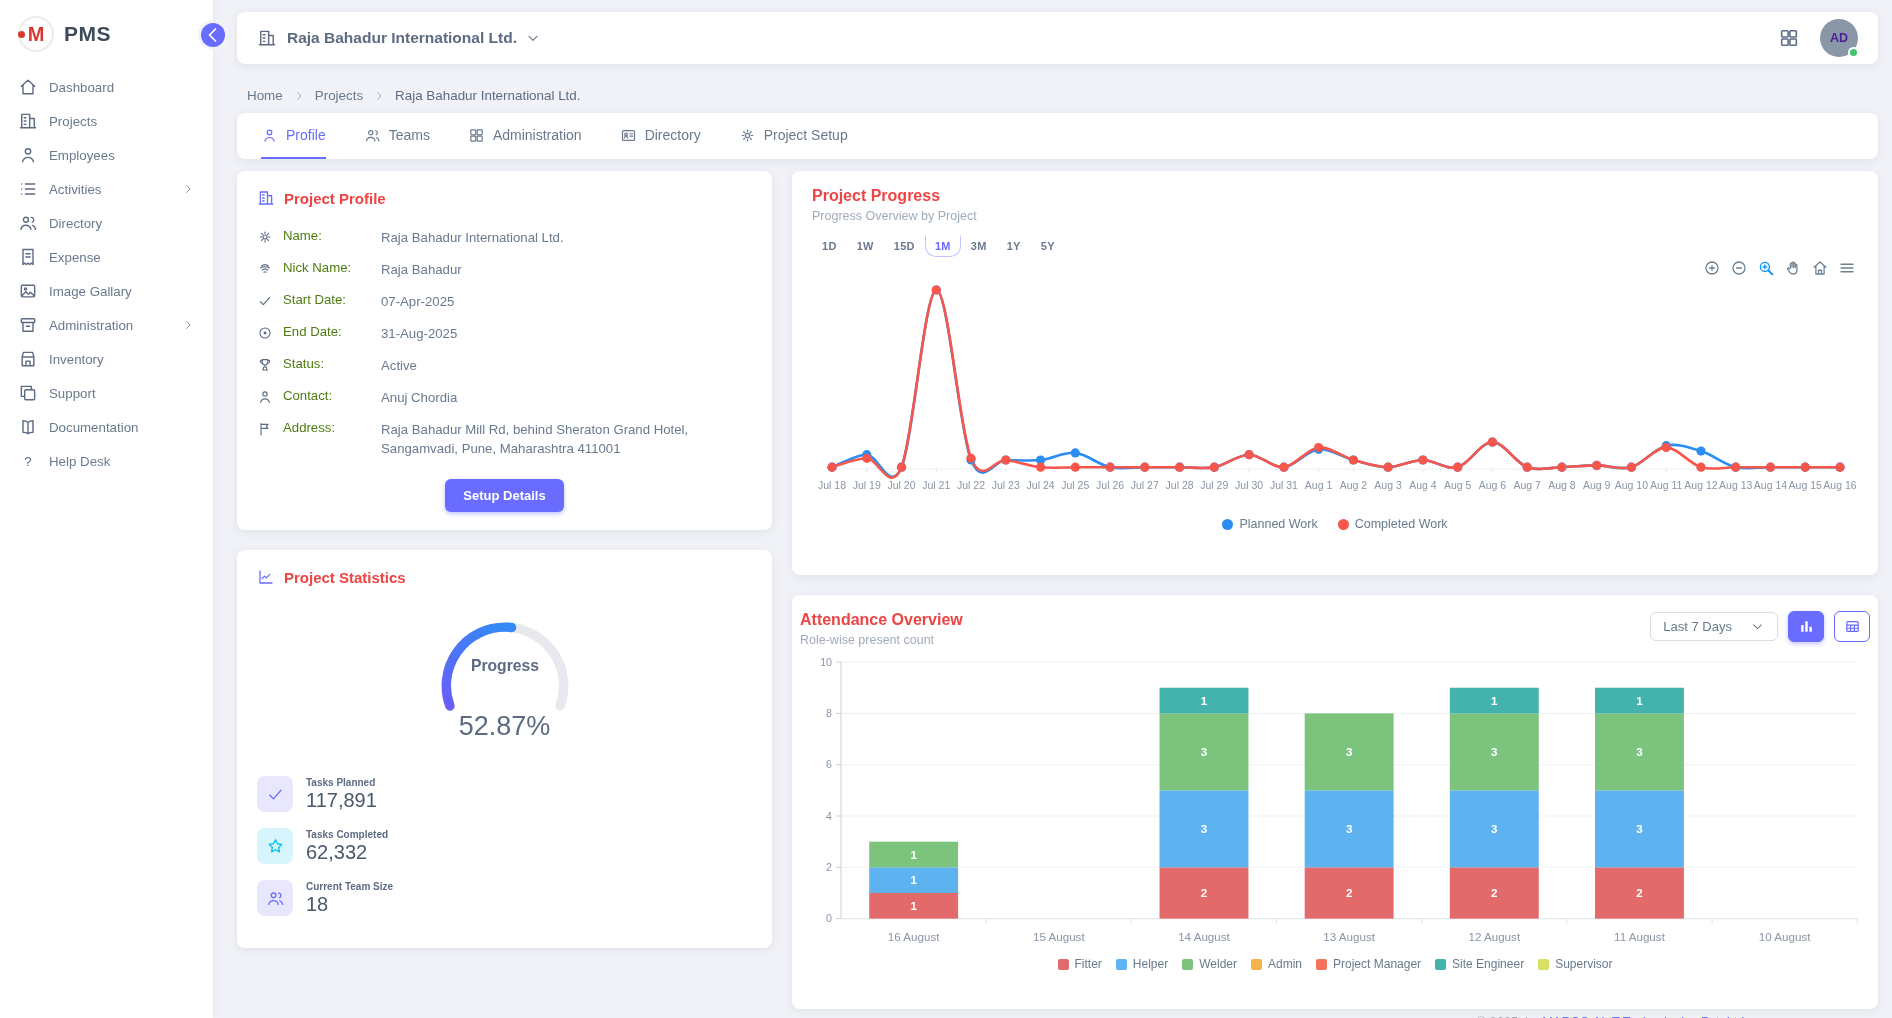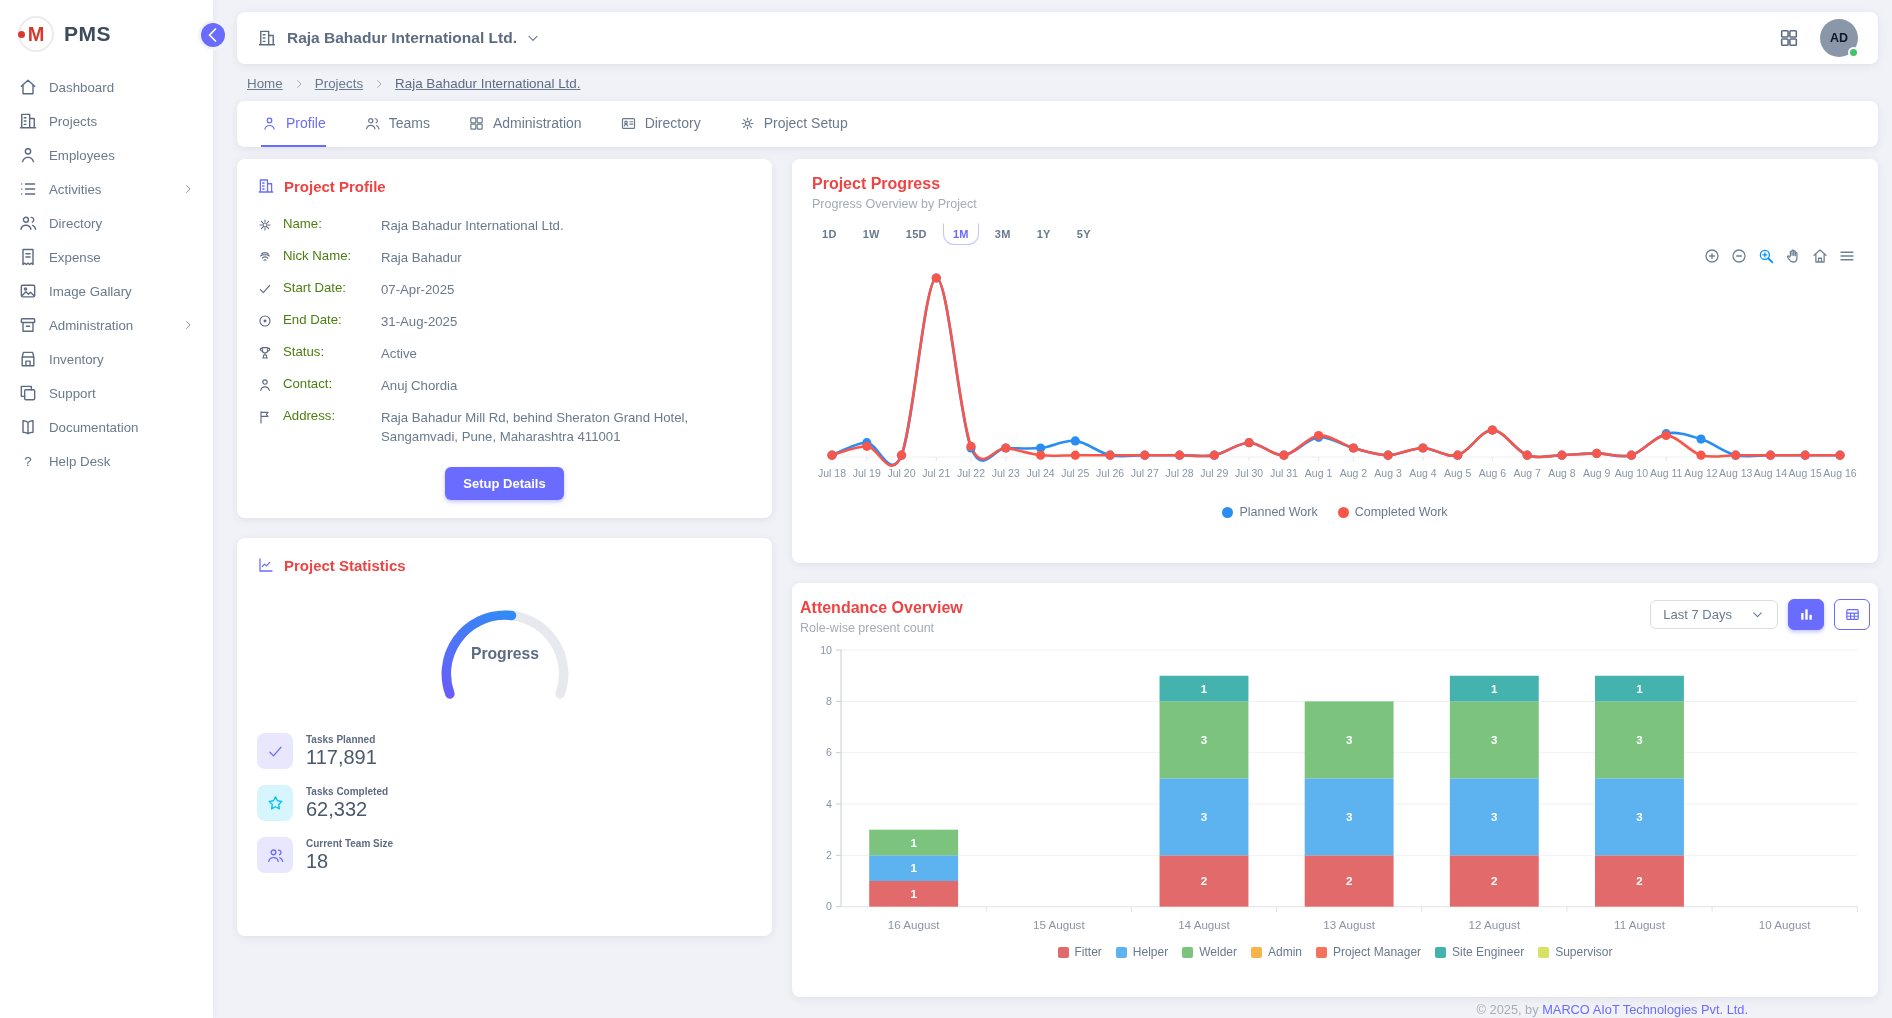--- a/index.html
+++ b/index.html
@@ -29,25 +29,25 @@
   
   .main { margin-left:213px; padding:12px 14px 0 24px; }
   .card { background:#fff; border-radius:8px; box-shadow:0 2px 8px rgba(67,89,113,.10); }
 
   .topbar { height:52px; display:flex; align-items:center; padding:0 20px; }
   .topbar .ic { width:20px; height:20px; color:#5d6b82; }
   .company { font-size:15.5px; font-weight:600; color:#5d6b82; margin-left:10px; }
   .topbar .chevdn { width:16px; height:16px; color:#697a8d; margin-left:8px; }
   .topbar-right { margin-left:auto; display:flex; align-items:center; gap:20px; }
   .avatar { position:relative; width:38px; height:38px; border-radius:50%; background:#8a97a8;
-    color:#0f172a; font-size:12.5px; font-weight:700; display:flex; align-items:center; justify-content:center; cursor:pointer;text-align:center; }
+    color:#4c1d95; font-size:12.5px; font-weight:700; display:flex; align-items:center; justify-content:center; cursor:pointer;text-align:center; }
   .avatar .dot { position:absolute; right:-1px; bottom:-1px; width:11px; height:11px; border-radius:50%;
     background:#44c26d; border:2px solid #fff; }
 
-  .breadcrumb { display:flex; align-items:center; gap:9px; margin:12px 0 10px 10px; font-size:13.4px;text-decoration:underline; }
+  .breadcrumb { display:flex; align-items:center; gap:9px; margin:24px 0 10px 10px; font-size:13.4px; }
   .breadcrumb .sep { width:14px; height:14px; color:#a1acb8; }
   .breadcrumb .crumb { color:#697a8d; cursor:pointer; }
   .breadcrumb .crumb.last { color:#5d6b82; cursor:default; }
 
   .tabs { height:46px; display:flex; align-items:stretch; gap:38px; padding:0 24px; margin-bottom:12px; }
   .tab { display:flex; align-items:center; gap:8px; font-size:14px; font-weight:500; color:#697a8d;
     border-bottom:2.5px solid transparent; cursor:pointer; }
   .tab .ic { width:17px; height:17px; }
   .tab.active { color:#696cff; border-bottom-color:#696cff; }
 
@@ -76,21 +76,21 @@
   .stat-list { margin-top:34px; display:flex; flex-direction:column; gap:16px; }
   .stat-row { display:flex; align-items:center; gap:13px; }
   .stat-icon { width:36px; height:36px; border-radius:8px; display:flex; align-items:center; justify-content:center; }
   .stat-icon .ic { width:19px; height:19px; }
   .stat-label { font-size:10px; font-weight:700; color:#5d6b82; }
   .stat-value { font-size:20px; color:#49586b; margin-top:1px; }
 
   
   .progress-card { position:relative; padding:16px 20px; height:404px; }
   .card-sub { font-size:12.5px; color:#a1acb8; margin-top:4px; }
-  .ranges { display:flex; gap:6px; margin-top:12px; }
+  .ranges { display:flex; margin-top:12px; }
   .range { font-size:11px; font-weight:700; letter-spacing:.3px; color:#697a8d; padding:4px 9px;
     border:1px solid transparent; background:none; cursor:pointer; font-family:inherit; }
   .range.active { color:#696cff; border:1px solid rgba(105,108,255,.4); border-top-color:transparent;
     border-radius:0 0 11px 11px; }
   .chart-toolbar { position:absolute; right:22px; top:88px; display:flex; gap:9px; align-items:center; }
   .chart-toolbar .tbtn { width:18px; height:18px; color:#6e8192; cursor:pointer; background:none; border:none; padding:0; }
   .chart-toolbar .tbtn.active { color:#008ffb; }
   .legend { display:flex; justify-content:center; gap:20px; margin-top:4px; }
   .legend-item { display:flex; align-items:center; gap:6px; font-size:12.5px; color:#697a8d; cursor:pointer; }
   .legend-dot { width:11px; height:11px; border-radius:50%; }
@@ -443,20 +443,21 @@
                   <linearGradient id="ggrad" x1="0" y1="1" x2="0.7" y2="0">
                     <stop offset="0" stop-color="#6a5df8"></stop>
                     <stop offset="1" stop-color="#2f8df5"></stop>
                   </linearGradient>
                 </defs>
                 <path d="M 27.4 99.2 A 56 56 0 1 1 132.6 99.2" stroke="#e7e9ee" stroke-width="9" fill="none" stroke-linecap="round"></path>
                 <path d="M 27.4 99.2 A 56 56 0 1 1 132.6 99.2" stroke="url(#ggrad)" stroke-width="9" fill="none" stroke-linecap="round" stroke-dasharray="113.7 235.0"></path>
                 <text x="80" y="66" text-anchor="middle" font-size="15" font-weight="700" fill="#5d6b82">Progress</text>
               </svg>
             </div>
+          <div class="gauge-value">52.87%</div>
         </div>
         <div class="stat-list" id="stat-list">
             <div class="stat-row">
               <span class="stat-icon" style="background:#e9e7fd;color:#696cff">
                 <span class="ic">
                   <svg viewBox="0 0 24 24" fill="none" stroke="currentColor" stroke-width="1.7" stroke-linecap="round" stroke-linejoin="round" style="width:100%;height:100%;display:block;">
                     <path d="M5 13l4.5 4.5L19 6.5"></path>
                   </svg>
                 </span>
               </span>

